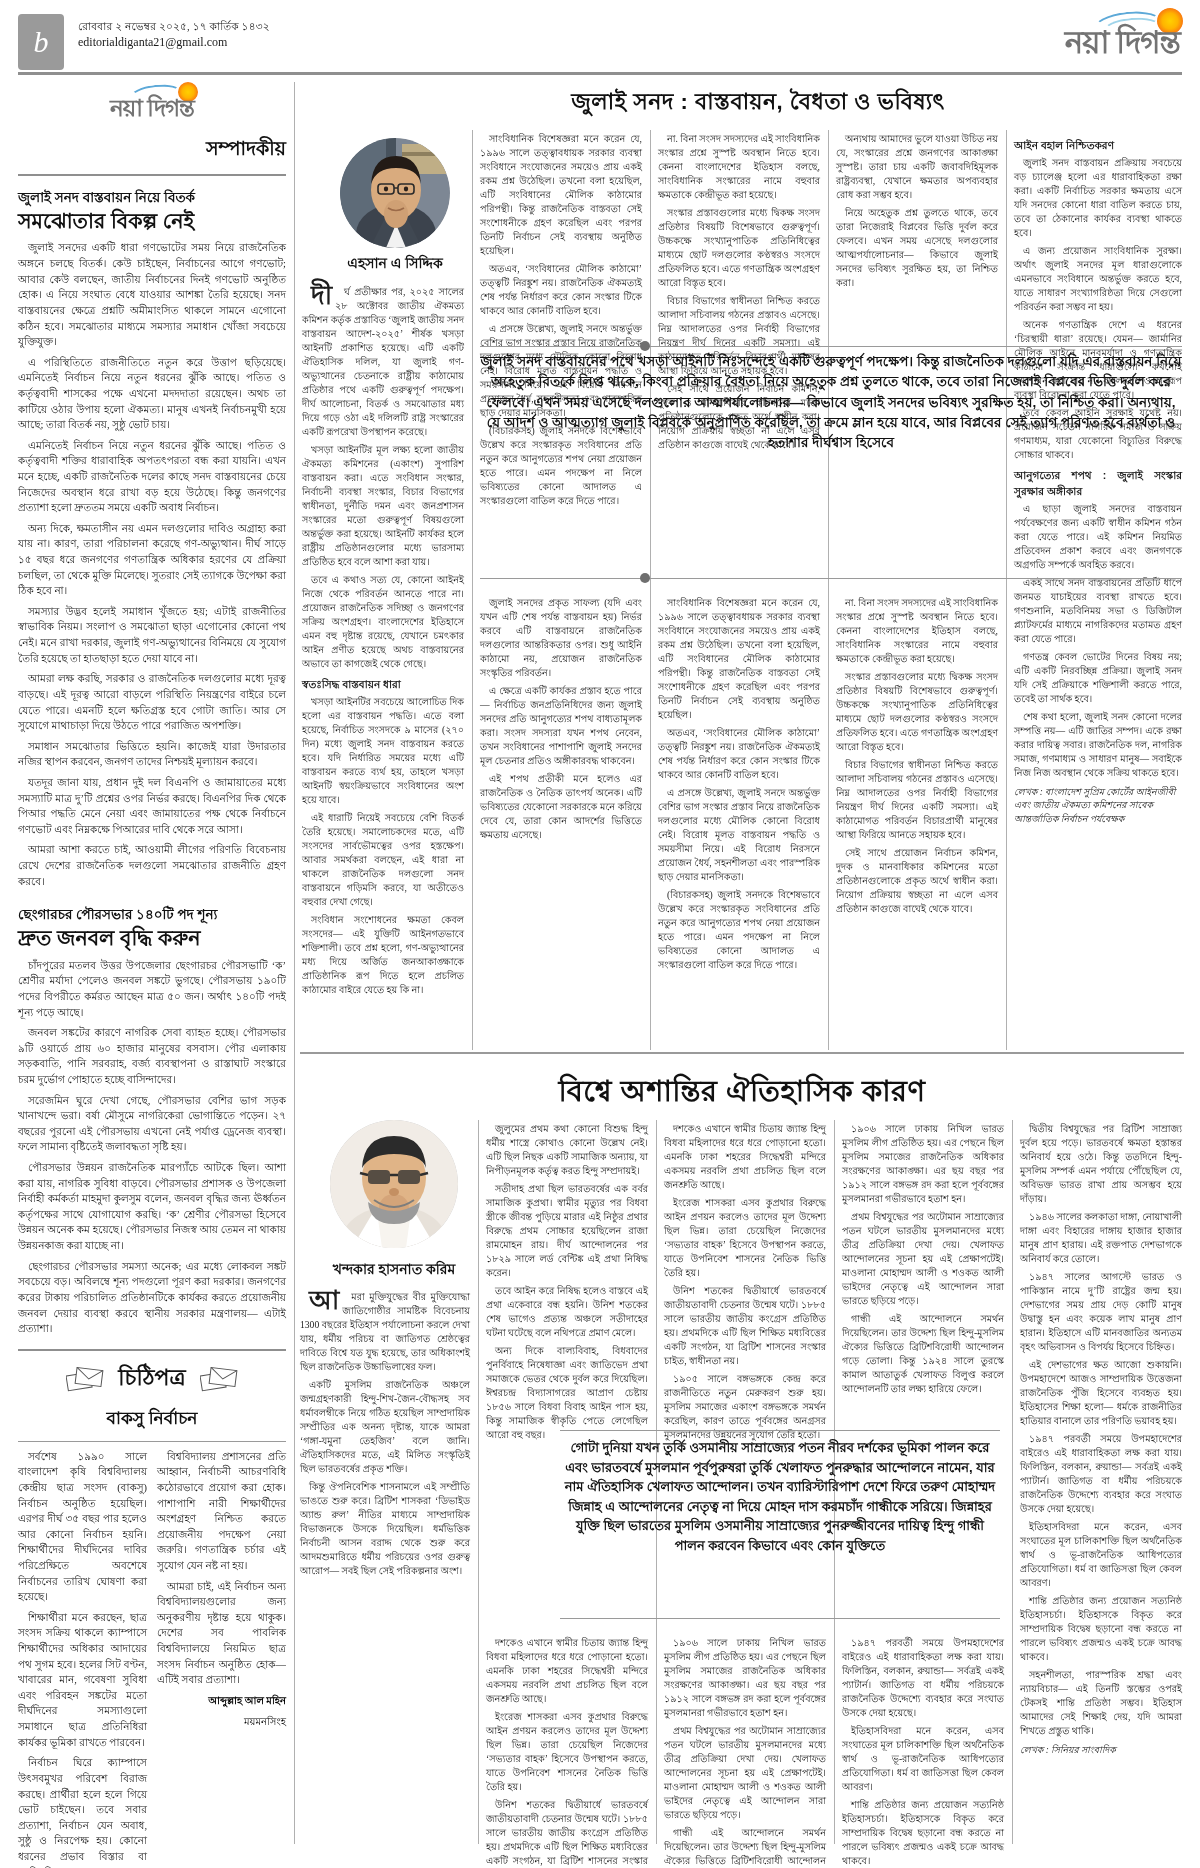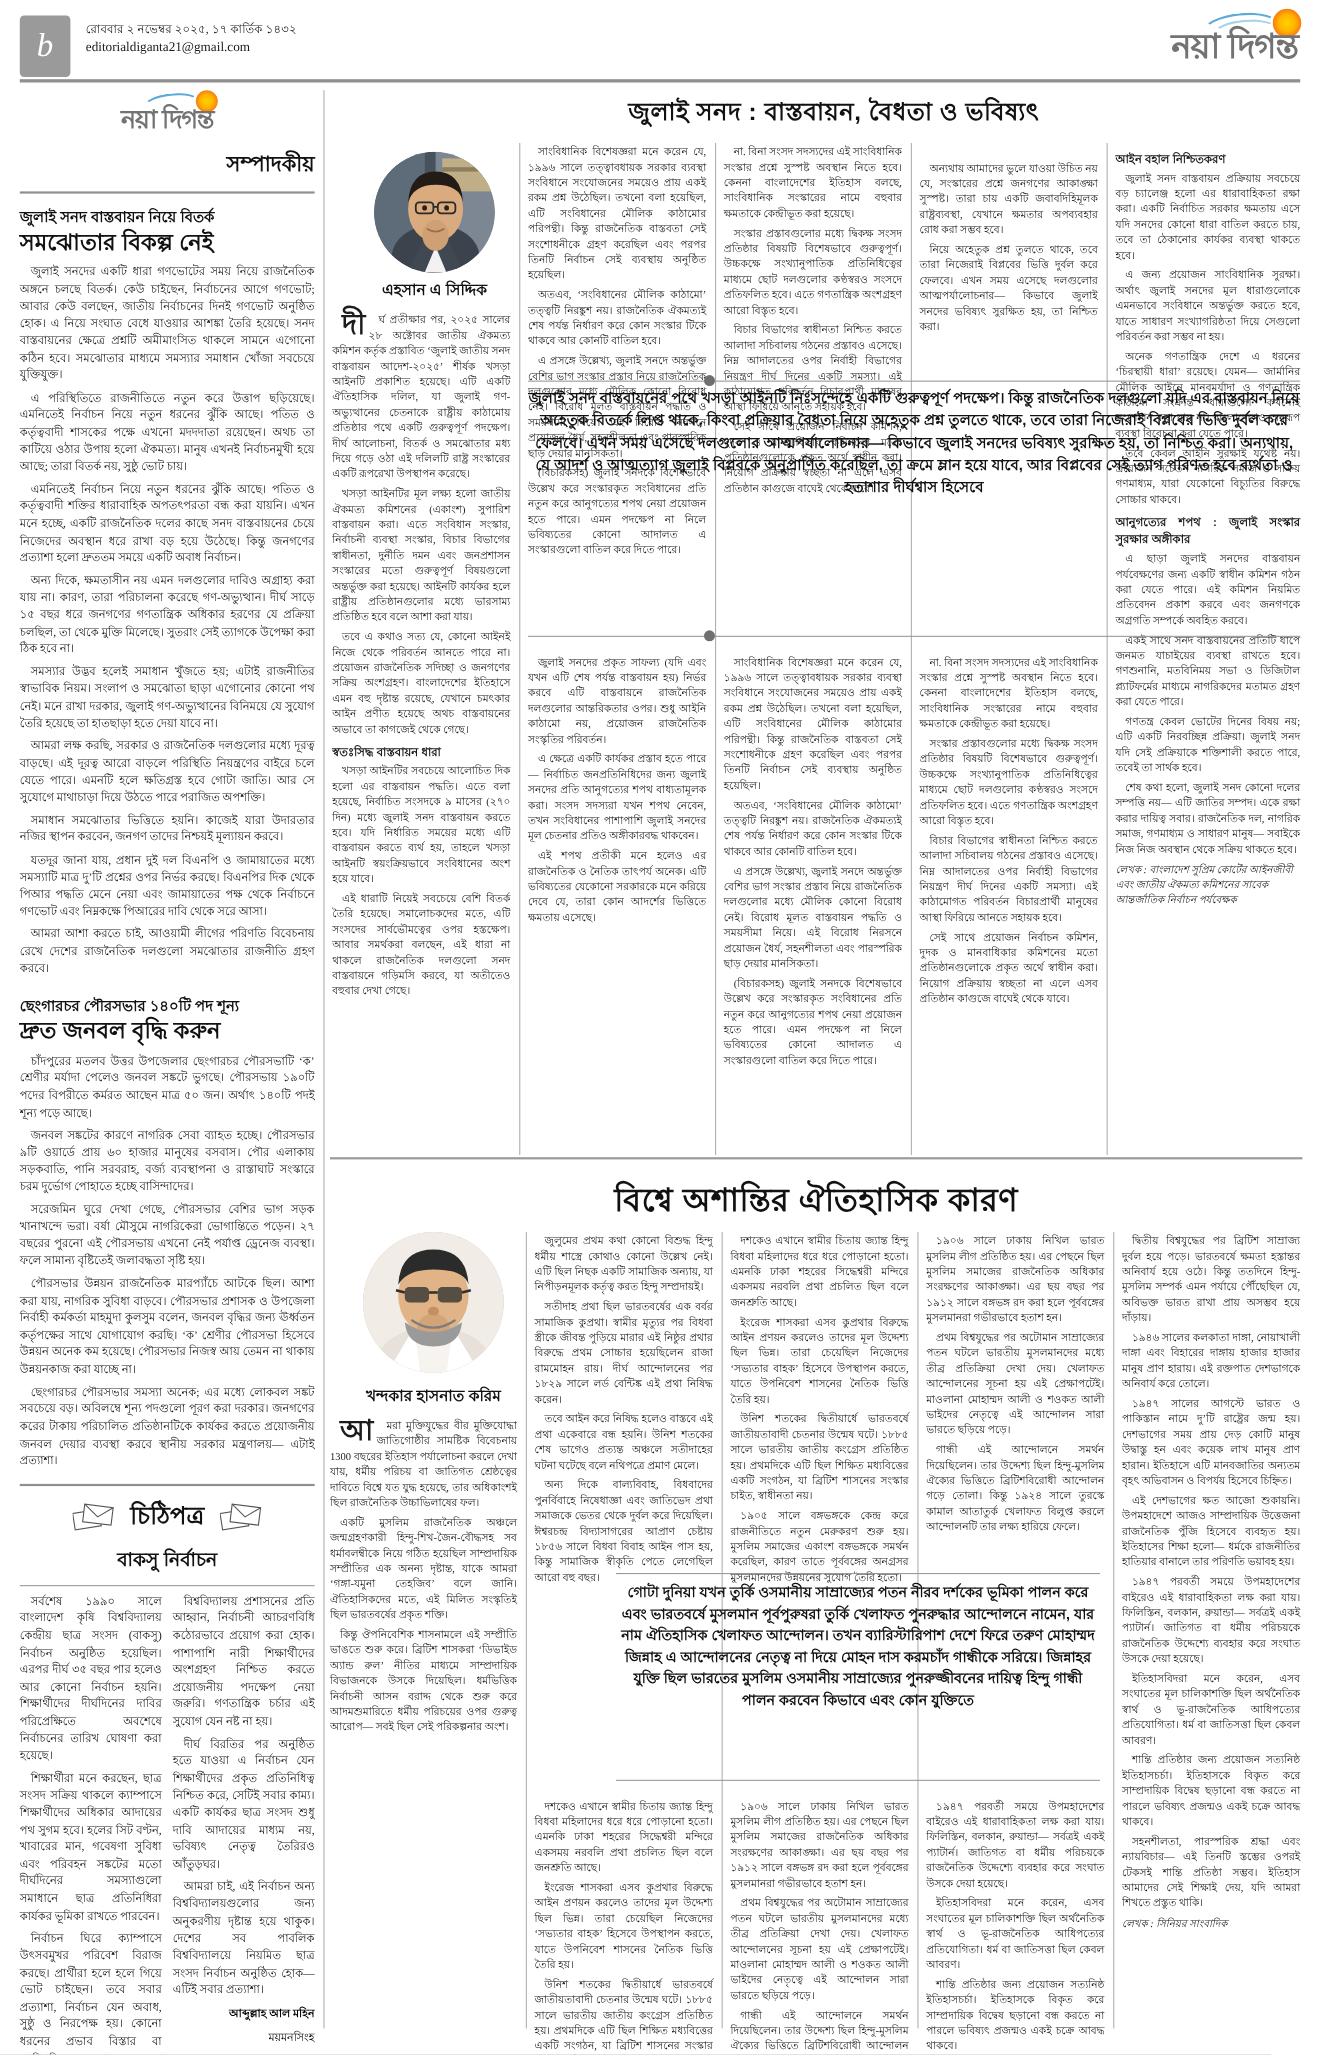--- a/index.html
+++ b/index.html
@@ -392,21 +392,20 @@
     <div class="letters-rule2"></div>
     <div class="letters-cols">
       <div class="ed-body" style="margin-top:0;">
           <p>সর্বশেষ ১৯৯০ সালে বাংলাদেশ কৃষি বিশ্ববিদ্যালয় কেন্দ্রীয় ছাত্র সংসদ (বাকসু) নির্বাচন অনুষ্ঠিত হয়েছিল। এরপর দীর্ঘ ৩৫ বছর পার হলেও আর কোনো নির্বাচন হয়নি। শিক্ষার্থীদের দীর্ঘদিনের দাবির পরিপ্রেক্ষিতে অবশেষে নির্বাচনের তারিখ ঘোষণা করা হয়েছে।</p>
           <p>শিক্ষার্থীরা মনে করছেন, ছাত্র সংসদ সক্রিয় থাকলে ক্যাম্পাসে শিক্ষার্থীদের অধিকার আদায়ের পথ সুগম হবে। হলের সিট বণ্টন, খাবারের মান, গবেষণা সুবিধা এবং পরিবহন সঙ্কটের মতো দীর্ঘদিনের সমস্যাগুলো সমাধানে ছাত্র প্রতিনিধিরা কার্যকর ভূমিকা রাখতে পারবেন।</p>
           <p>নির্বাচন ঘিরে ক্যাম্পাসে উৎসবমুখর পরিবেশ বিরাজ করছে। প্রার্থীরা হলে হলে গিয়ে ভোট চাইছেন। তবে সবার প্রত্যাশা, নির্বাচন যেন অবাধ, সুষ্ঠু ও নিরপেক্ষ হয়। কোনো ধরনের প্রভাব বিস্তার বা পেশিশক্তির ব্যবহার যেন না ঘটে।</p>
         </div>
       <div>
         <div class="ed-body" style="margin-top:0;">
             <p>বিশ্ববিদ্যালয় প্রশাসনের প্রতি আহ্বান, নির্বাচনী আচরণবিধি কঠোরভাবে প্রয়োগ করা হোক। পাশাপাশি নারী শিক্ষার্থীদের অংশগ্রহণ নিশ্চিত করতে প্রয়োজনীয় পদক্ষেপ নেয়া জরুরি। গণতান্ত্রিক চর্চার এই সুযোগ যেন নষ্ট না হয়।</p>
-            <p>দীর্ঘ বিরতির পর অনুষ্ঠিত হতে যাওয়া এ নির্বাচন যেন শিক্ষার্থীদের প্রকৃত প্রতিনিধিত্ব নিশ্চিত করে, সেটিই সবার কাম্য। একটি কার্যকর ছাত্র সংসদ শুধু দাবি আদায়ের মাধ্যম নয়, ভবিষ্যৎ নেতৃত্ব তৈরিরও আঁতুড়ঘর।</p>
             <p>আমরা চাই, এই নির্বাচন অন্য বিশ্ববিদ্যালয়গুলোর জন্য অনুকরণীয় দৃষ্টান্ত হয়ে থাকুক। দেশের সব পাবলিক বিশ্ববিদ্যালয়ে নিয়মিত ছাত্র সংসদ নির্বাচন অনুষ্ঠিত হোক— এটিই সবার প্রত্যাশা।</p>
           </div>
         <div class="ed-sign">আব্দুল্লাহ আল মহিন</div>
         <div class="ed-sign" style="font-weight:normal;">ময়মনসিংহ</div>
       </div>
     </div>
   </div>
 
   <div class="main-head" id="headline1">জুলাই সনদ : বাস্তবায়ন, বৈধতা ও ভবিষ্যৎ</div>
 
@@ -444,20 +443,21 @@
   <div class="artcol" style="left:302px; top:285px; width:162px;">
     <div class="dropcap">
         <p>দীর্ঘ প্রতীক্ষার পর, ২০২৫ সালের ২৮ অক্টোবর জাতীয় ঐকমত্য কমিশন কর্তৃক প্রস্তাবিত ‘জুলাই জাতীয় সনদ বাস্তবায়ন আদেশ-২০২৫’ শীর্ষক খসড়া আইনটি প্রকাশিত হয়েছে। এটি একটি ঐতিহাসিক দলিল, যা জুলাই গণ-অভ্যুত্থানের চেতনাকে রাষ্ট্রীয় কাঠামোয় প্রতিষ্ঠার পথে একটি গুরুত্বপূর্ণ পদক্ষেপ। দীর্ঘ আলোচনা, বিতর্ক ও সমঝোতার মধ্য দিয়ে গড়ে ওঠা এই দলিলটি রাষ্ট্র সংস্কারের একটি রূপরেখা উপস্থাপন করেছে।</p>
         <p>খসড়া আইনটির মূল লক্ষ্য হলো জাতীয় ঐকমত্য কমিশনের (একাংশ) সুপারিশ বাস্তবায়ন করা। এতে সংবিধান সংস্কার, নির্বাচনী ব্যবস্থা সংস্কার, বিচার বিভাগের স্বাধীনতা, দুর্নীতি দমন এবং জনপ্রশাসন সংস্কারের মতো গুরুত্বপূর্ণ বিষয়গুলো অন্তর্ভুক্ত করা হয়েছে। আইনটি কার্যকর হলে রাষ্ট্রীয় প্রতিষ্ঠানগুলোর মধ্যে ভারসাম্য প্রতিষ্ঠিত হবে বলে আশা করা যায়।</p>
         <p>তবে এ কথাও সত্য যে, কোনো আইনই নিজে থেকে পরিবর্তন আনতে পারে না। প্রয়োজন রাজনৈতিক সদিচ্ছা ও জনগণের সক্রিয় অংশগ্রহণ। বাংলাদেশের ইতিহাসে এমন বহু দৃষ্টান্ত রয়েছে, যেখানে চমৎকার আইন প্রণীত হয়েছে অথচ বাস্তবায়নের অভাবে তা কাগজেই থেকে গেছে।</p>
       </div>
     <div class="sub">স্বতঃসিদ্ধ বাস্তবায়ন ধারা</div>
     <div>
         <p>খসড়া আইনটির সবচেয়ে আলোচিত দিক হলো এর বাস্তবায়ন পদ্ধতি। এতে বলা হয়েছে, নির্বাচিত সংসদকে ৯ মাসের (২৭০ দিন) মধ্যে জুলাই সনদ বাস্তবায়ন করতে হবে। যদি নির্ধারিত সময়ের মধ্যে এটি বাস্তবায়ন করতে ব্যর্থ হয়, তাহলে খসড়া আইনটি স্বয়ংক্রিয়ভাবে সংবিধানের অংশ হয়ে যাবে।</p>
         <p>এই ধারাটি নিয়েই সবচেয়ে বেশি বিতর্ক তৈরি হয়েছে। সমালোচকদের মতে, এটি সংসদের সার্বভৌমত্বের ওপর হস্তক্ষেপ। আবার সমর্থকরা বলছেন, এই ধারা না থাকলে রাজনৈতিক দলগুলো সনদ বাস্তবায়নে গড়িমসি করবে, যা অতীতেও বহুবার দেখা গেছে।</p>
+        <p>সংবিধান সংশোধনের ক্ষমতা কেবল সংসদের— এই যুক্তিটি আইনগতভাবে শক্তিশালী। তবে প্রশ্ন হলো, গণ-অভ্যুত্থানের মধ্য দিয়ে অর্জিত জনআকাঙ্ক্ষাকে প্রাতিষ্ঠানিক রূপ দিতে হলে প্রচলিত কাঠামোর বাইরে যেতে হয় কি না।</p>
       </div>
   </div>
 
   <div class="artcol" style="left:480px; top:132px; width:162px;">
     <div>
         <p>সাংবিধানিক বিশেষজ্ঞরা মনে করেন যে, ১৯৯৬ সালে তত্ত্বাবধায়ক সরকার ব্যবস্থা সংবিধানে সংযোজনের সময়েও প্রায় একই রকম প্রশ্ন উঠেছিল। তখনো বলা হয়েছিল, এটি সংবিধানের মৌলিক কাঠামোর পরিপন্থী। কিন্তু রাজনৈতিক বাস্তবতা সেই সংশোধনীকে গ্রহণ করেছিল এবং পরপর তিনটি নির্বাচন সেই ব্যবস্থায় অনুষ্ঠিত হয়েছিল।</p>
         <p>অতএব, ‘সংবিধানের মৌলিক কাঠামো’ তত্ত্বটি নিরঙ্কুশ নয়। রাজনৈতিক ঐকমত্যই শেষ পর্যন্ত নির্ধারণ করে কোন সংস্কার টিকে থাকবে আর কোনটি বাতিল হবে।</p>
         <p>এ প্রসঙ্গে উল্লেখ্য, জুলাই সনদে অন্তর্ভুক্ত বেশির ভাগ সংস্কার প্রস্তাব নিয়ে রাজনৈতিক দলগুলোর মধ্যে মৌলিক কোনো বিরোধ নেই। বিরোধ মূলত বাস্তবায়ন পদ্ধতি ও সময়সীমা নিয়ে। এই বিরোধ নিরসনে প্রয়োজন ধৈর্য, সহনশীলতা এবং পারস্পরিক ছাড় দেয়ার মানসিকতা।</p>
         <p>(বিচারকসহ) জুলাই সনদকে বিশেষভাবে উল্লেখ করে সংস্কারকৃত সংবিধানের প্রতি নতুন করে আনুগত্যের শপথ নেয়া প্রয়োজন হতে পারে। এমন পদক্ষেপ না নিলে ভবিষ্যতের কোনো আদালত এ সংস্কারগুলো বাতিল করে দিতে পারে।</p>
       </div>
@@ -465,21 +465,21 @@
 
   <div class="artcol" style="left:658px; top:132px; width:162px;">
     <div>
         <p>না. বিনা সংসদ সদস্যদের এই সাংবিধানিক সংস্কার প্রশ্নে সুস্পষ্ট অবস্থান নিতে হবে। কেননা বাংলাদেশের ইতিহাস বলছে, সাংবিধানিক সংস্কারের নামে বহুবার ক্ষমতাকে কেন্দ্রীভূত করা হয়েছে।</p>
         <p>সংস্কার প্রস্তাবগুলোর মধ্যে দ্বিকক্ষ সংসদ প্রতিষ্ঠার বিষয়টি বিশেষভাবে গুরুত্বপূর্ণ। উচ্চকক্ষে সংখ্যানুপাতিক প্রতিনিধিত্বের মাধ্যমে ছোট দলগুলোর কণ্ঠস্বরও সংসদে প্রতিফলিত হবে। এতে গণতান্ত্রিক অংশগ্রহণ আরো বিস্তৃত হবে।</p>
         <p>বিচার বিভাগের স্বাধীনতা নিশ্চিত করতে আলাদা সচিবালয় গঠনের প্রস্তাবও এসেছে। নিম্ন আদালতের ওপর নির্বাহী বিভাগের নিয়ন্ত্রণ দীর্ঘ দিনের একটি সমস্যা। এই কাঠামোগত পরিবর্তন বিচারপ্রার্থী মানুষের আস্থা ফিরিয়ে আনতে সহায়ক হবে।</p>
         <p>সেই সাথে প্রয়োজন নির্বাচন কমিশন, দুদক ও মানবাধিকার কমিশনের মতো প্রতিষ্ঠানগুলোকে প্রকৃত অর্থে স্বাধীন করা। নিয়োগ প্রক্রিয়ায় স্বচ্ছতা না এলে এসব প্রতিষ্ঠান কাগুজে বাঘেই থেকে যাবে।</p>
       </div>
   </div>
 
-  <div class="artcol" style="left:836px; top:147px; width:162px;">
+  <div class="artcol" style="left:836px; top:132px; width:162px;">
     <div>
         <p>অন্যথায় আমাদের ভুলে যাওয়া উচিত নয় যে, সংস্কারের প্রশ্নে জনগণের আকাঙ্ক্ষা সুস্পষ্ট। তারা চায় একটি জবাবদিহিমূলক রাষ্ট্রব্যবস্থা, যেখানে ক্ষমতার অপব্যবহার রোধ করা সম্ভব হবে।</p>
         <p>নিয়ে অহেতুক প্রশ্ন তুলতে থাকে, তবে তারা নিজেরাই বিপ্লবের ভিত্তি দুর্বল করে ফেলবে। এখন সময় এসেছে দলগুলোর আত্মপর্যালোচনার— কিভাবে জুলাই সনদের ভবিষ্যৎ সুরক্ষিত হয়, তা নিশ্চিত করা।</p>
       </div>
   </div>
 
   <div class="artcol" style="left:1014px; top:132px; width:168px;">
     <div class="sub">আইন বহাল নিশ্চিতকরণ</div>
     <div>
         <p>জুলাই সনদ বাস্তবায়ন প্রক্রিয়ায় সবচেয়ে বড় চ্যালেঞ্জ হলো এর ধারাবাহিকতা রক্ষা করা। একটি নির্বাচিত সরকার ক্ষমতায় এসে যদি সনদের কোনো ধারা বাতিল করতে চায়, তবে তা ঠেকানোর কার্যকর ব্যবস্থা থাকতে হবে।</p>

